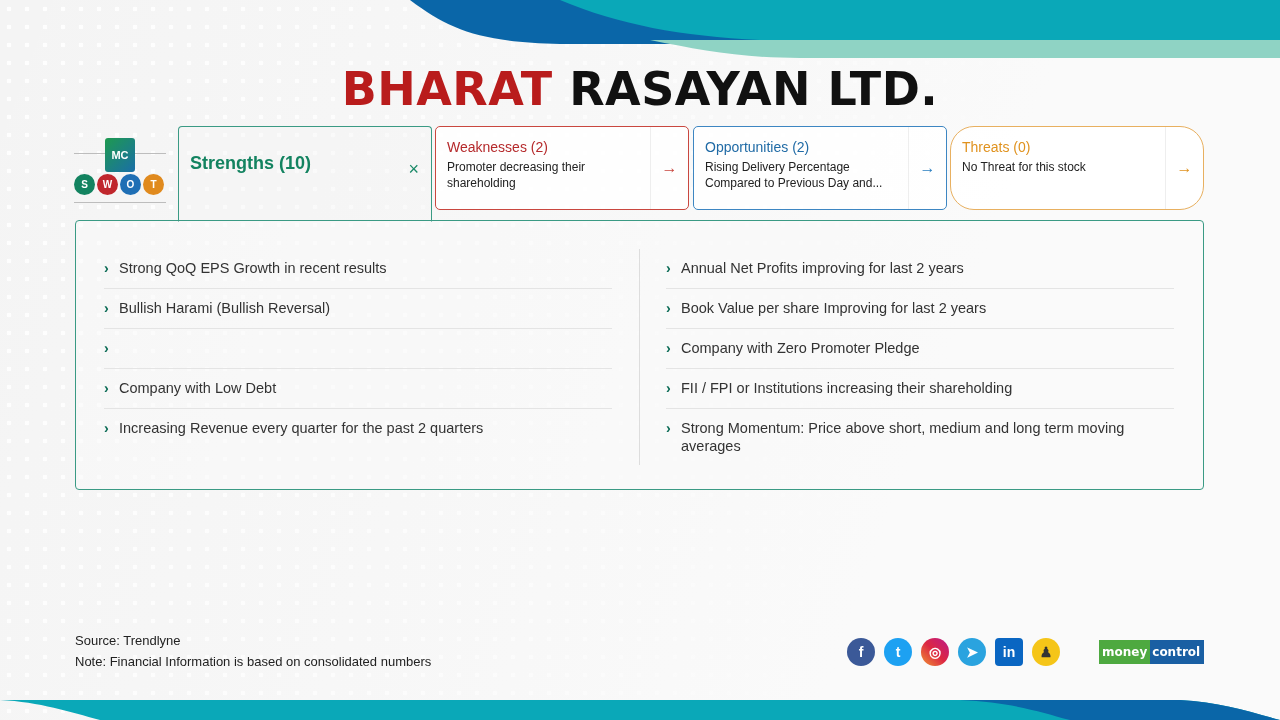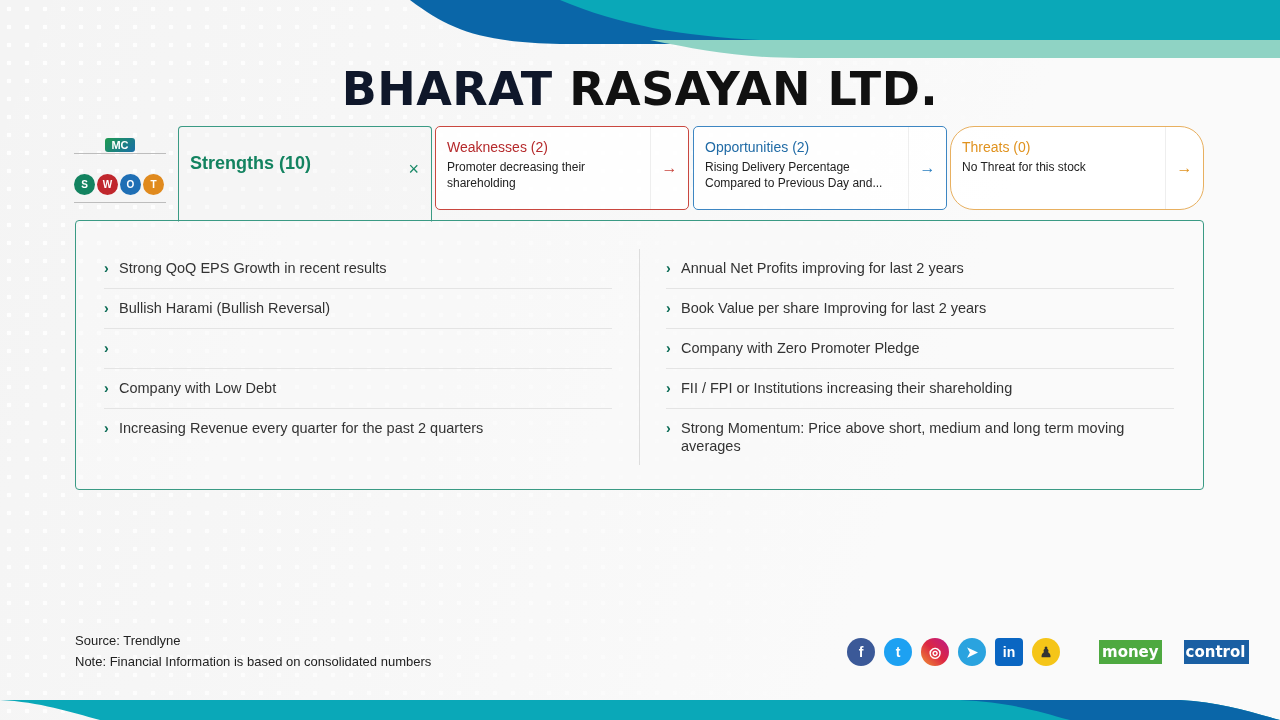--- a/index.html
+++ b/index.html
@@ -8,26 +8,26 @@
   .bg-dots { position: absolute; inset: 0;
     background-image: radial-gradient(circle, #ffffff 2.2px, transparent 2.6px);
     background-size: 18px 18px; opacity: 0.9; }
   .bg-fade { position: absolute; inset: 0;
     background: linear-gradient(110deg, rgba(244,244,244,0) 0%, rgba(250,250,250,0.6) 45%, #fafafa 70%); }
   .top-wave { position: absolute; top: 0; left: 0; width: 1280px; height: 60px; }
   .bottom-wave { position: absolute; bottom: 0; left: 0; width: 1280px; height: 30px; }
 
   .title { position: absolute; top: 62px; left: 0; width: 1280px; text-align: center;
     font-family: "DejaVu Sans", sans-serif; font-weight: bold; font-size: 46px; letter-spacing: 0.5px; }
-  .title .red { color: #0f172a; }
+  .title .red { color: #b91c1c; }
   .title .black { color: #111; }
 
   .swot-logo { position: absolute; left: 74px; top: 138px; width: 92px; height: 66px; }
   .swot-logo .line { position: absolute; left: 0; width: 92px; height: 1px; background: #bdbdbd; }
-  .mc { position: absolute; left: 31px; top: 0; width: 30px; height: 14px; border-radius: 3px;
+  .mc { position: absolute; left: 31px; top: 0; width: 30px; height: 34px; border-radius: 3px;
     background: linear-gradient(135deg, #1e9a4f, #1a6ea8); color: #fff; font-size: 11px; font-weight: bold;
     display: flex; align-items: center; justify-content: center; text-align: center; }
   .letters { position: absolute; left: 0; top: 36px; display: flex; gap: 2px; }
   .letters span { width: 21px; height: 21px; border-radius: 50%; color: #fff; font-size: 10px; font-weight: bold;
     display: flex; align-items: center; justify-content: center; }
 
   .tab-strengths { position: absolute; left: 178px; top: 126px; width: 254px; height: 96px;
     border: 1px solid #3a9a84; border-bottom: none; border-radius: 4px 4px 0 0; background: rgba(245,245,245,0.4); }
   .tab-strengths .lbl { position: absolute; left: 11px; top: 26px; font-size: 18px; font-weight: bold; color: #138360; }
   .tab-strengths .close { position: absolute; right: 12px; top: 32px; font-size: 18px; color: #1a8a68; cursor: pointer; }
@@ -48,24 +48,24 @@
   .item { display: flex; align-items: flex-start; font-size: 14.5px; color: #333; line-height: 18px;
     padding: 10px 0 11px 0; border-bottom: 1px solid #e4e4e4; min-height: 40px; }
   .item:last-child { border-bottom: none; }
   .item .chev { color: #0b6b55; font-weight: bold; width: 15px; flex: none; font-size: 14px; }
 
   .note { position: absolute; left: 75px; top: 630px; font-size: 13px; line-height: 21px; color: #222; }
 
   .social { position: absolute; left: 847px; top: 638px; display: flex; gap: 9px; align-items: center; }
   .social .ic { width: 28px; height: 28px; border-radius: 50%; color: #fff; font-weight: bold; font-size: 14px;
     display: flex; align-items: center; justify-content: center; cursor: pointer; }
-  .mc-brand { position: absolute; left: 1079px; top: 640px; height: 24px; display: flex; font-size: 15px; font-weight: bold;
+  .mc-brand { position: absolute; left: 1079px; top: 640px; height: 24px; display: flex; font-size: 12px; font-weight: bold;
     font-family: "DejaVu Sans", sans-serif; padding-left: 20px; }
   .mc-brand .m { background: #4ea940; color: #fff; padding: 0 3px; line-height: 24px; }
-  .mc-brand .c { background: #1a5fa3; color: #fff; padding: 0 4px 0 2px; line-height: 24px; margin-left: 22px; }
+  .mc-brand .c { background: #1a5fa3; color: #fff; padding: 0 4px 0 2px; line-height: 24px; }
 </style>
 </head>
 <body>
 
 <div class="bg-dots"></div>
 <div class="bg-fade"></div>
 
 <svg class="top-wave" viewBox="0 0 1280 60" preserveAspectRatio="none">
   <path d="M410,0 C450,30 480,42 560,44 L1280,44 L1280,0 Z" fill="#0a66a8"></path>
   <path d="M560,0 C620,25 680,36 760,40 L1280,40 L1280,0 Z" fill="#0aa8b8"></path>

